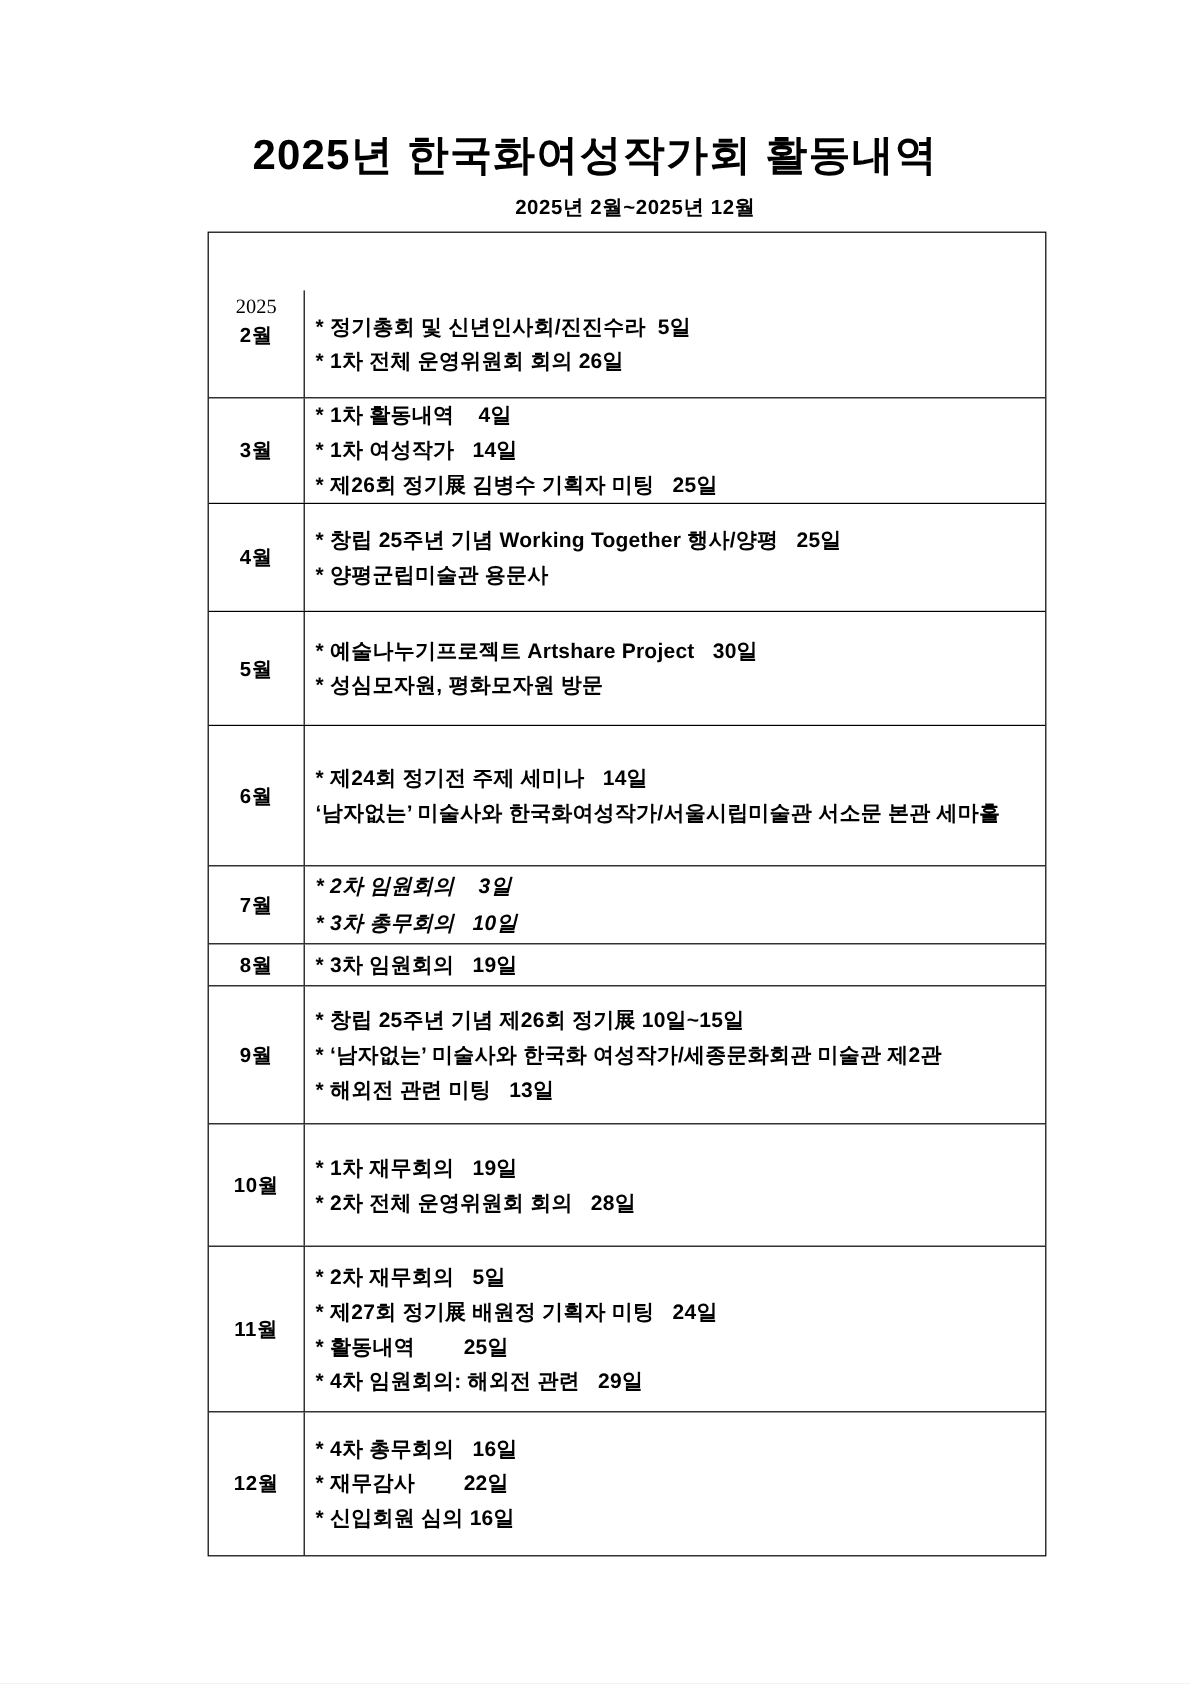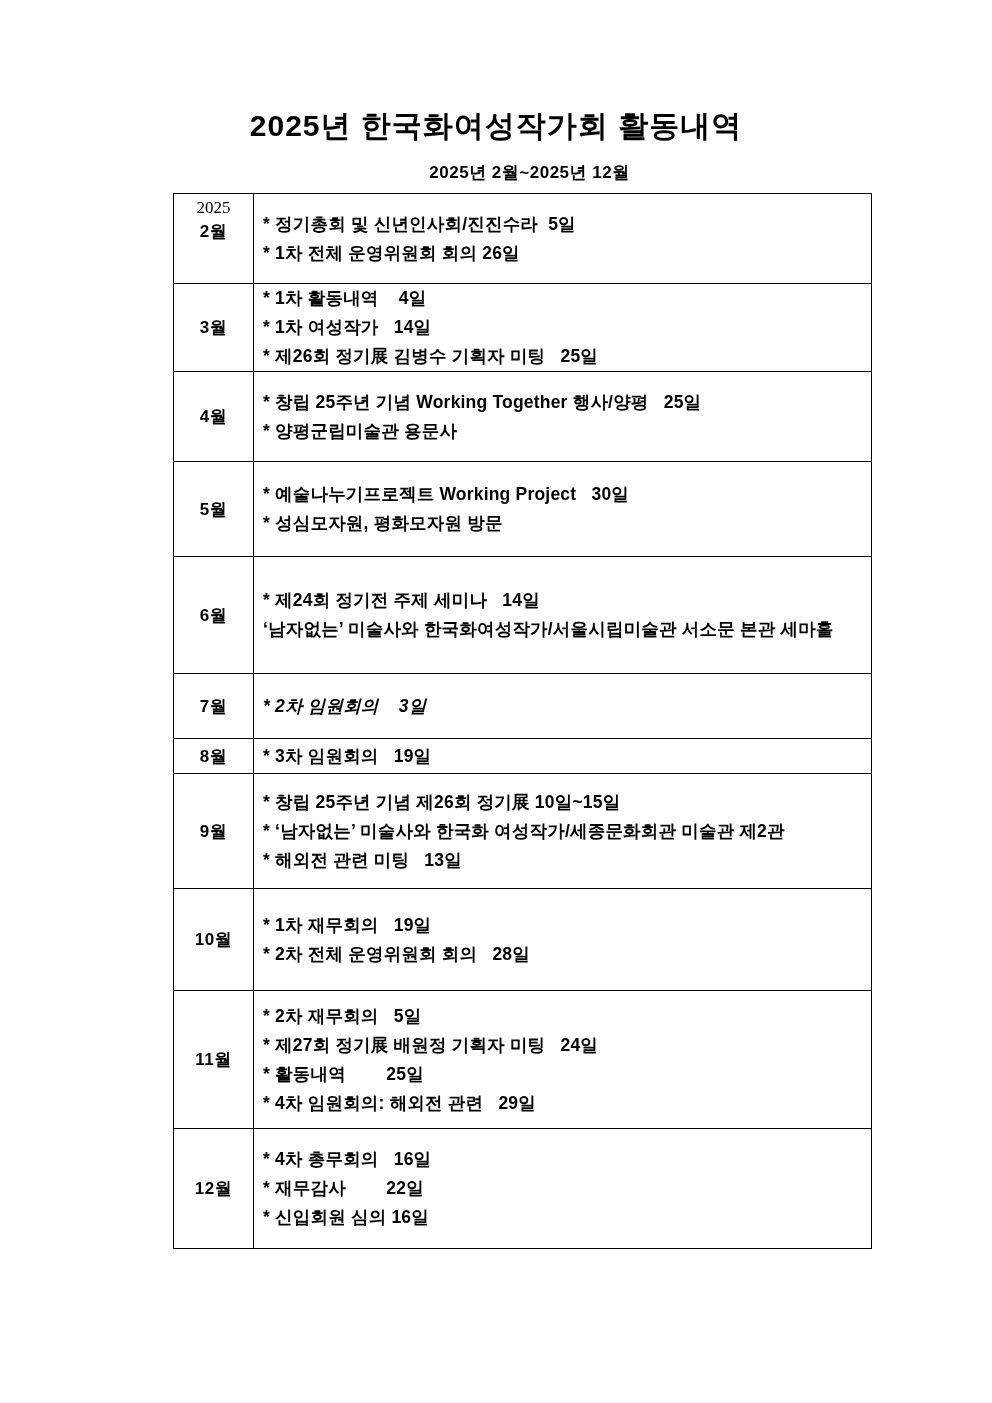--- a/index.html
+++ b/index.html
@@ -16,21 +16,21 @@
     font-family: "Liberation Sans", sans-serif;
     overflow: hidden;
   }
   .title {
     position: absolute;
     top: 106px;
     left: 0;
     width: 100%;
     margin: 0;
     text-align: center;
-    font-size: 30px;
+    font-size: 35px;
     font-weight: bold;
     letter-spacing: 1px;
     font-family: "Liberation Sans", sans-serif;
   }
   .subtitle {
     position: absolute;
     top: 161px;
     left: 187px;
     width: 699px;
     box-sizing: border-box;
@@ -85,21 +85,21 @@
     line-height: 24px;
   }
   .activity-line {
     font-size: 17.5px;
     font-weight: 600;
     line-height: 29px;
     white-space: pre-wrap;
     letter-spacing: 0.2px;
   }
   
-  .row-0  { height: 90px; }
+  .row-0  { height: 90px; margin-top: 48px; }
   .row-1  { height: 88px; }
   .row-2  { height: 90px; }
   .row-3  { height: 95px; }
   .row-4  { height: 117px; }
   .row-5  { height: 65px; }
   .row-6  { height: 35px; }
   .row-7  { height: 115px; }
   .row-8  { height: 102px; }
   .row-9  { height: 138px; }
   .row-10 { height: 119px; }
@@ -145,39 +145,40 @@
         <div class="content-cell">
           <div class="activity-line">* 창립 25주년 기념 Working Together 행사/양평   25일</div>
           <div class="activity-line">* 양평군립미술관 용문사</div>
         </div>
       </div>
       <div class="row row-3">
         <div class="month-cell">
           <div class="month-label">5월</div>
         </div>
         <div class="content-cell">
-          <div class="activity-line">* 예술나누기프로젝트 Working Project   30일</div>
+          <div class="activity-line">* 예술나누기프로젝트 Artshare Project   30일</div>
           <div class="activity-line">* 성심모자원, 평화모자원 방문</div>
         </div>
       </div>
       <div class="row row-4">
         <div class="month-cell">
           <div class="month-label">6월</div>
         </div>
         <div class="content-cell">
           <div class="activity-line">* 제24회 정기전 주제 세미나   14일</div>
           <div class="activity-line">‘남자없는’ 미술사와 한국화여성작가/서울시립미술관 서소문 본관 세마홀</div>
         </div>
       </div>
       <div class="row row-5">
         <div class="month-cell">
           <div class="month-label">7월</div>
         </div>
         <div class="content-cell">
           <div class="activity-line">* 2차 임원회의    3일</div>
+          <div class="activity-line">* 3차 총무회의   10일</div>
         </div>
       </div>
       <div class="row row-6">
         <div class="month-cell">
           <div class="month-label">8월</div>
         </div>
         <div class="content-cell">
           <div class="activity-line">* 3차 임원회의   19일</div>
         </div>
       </div>

